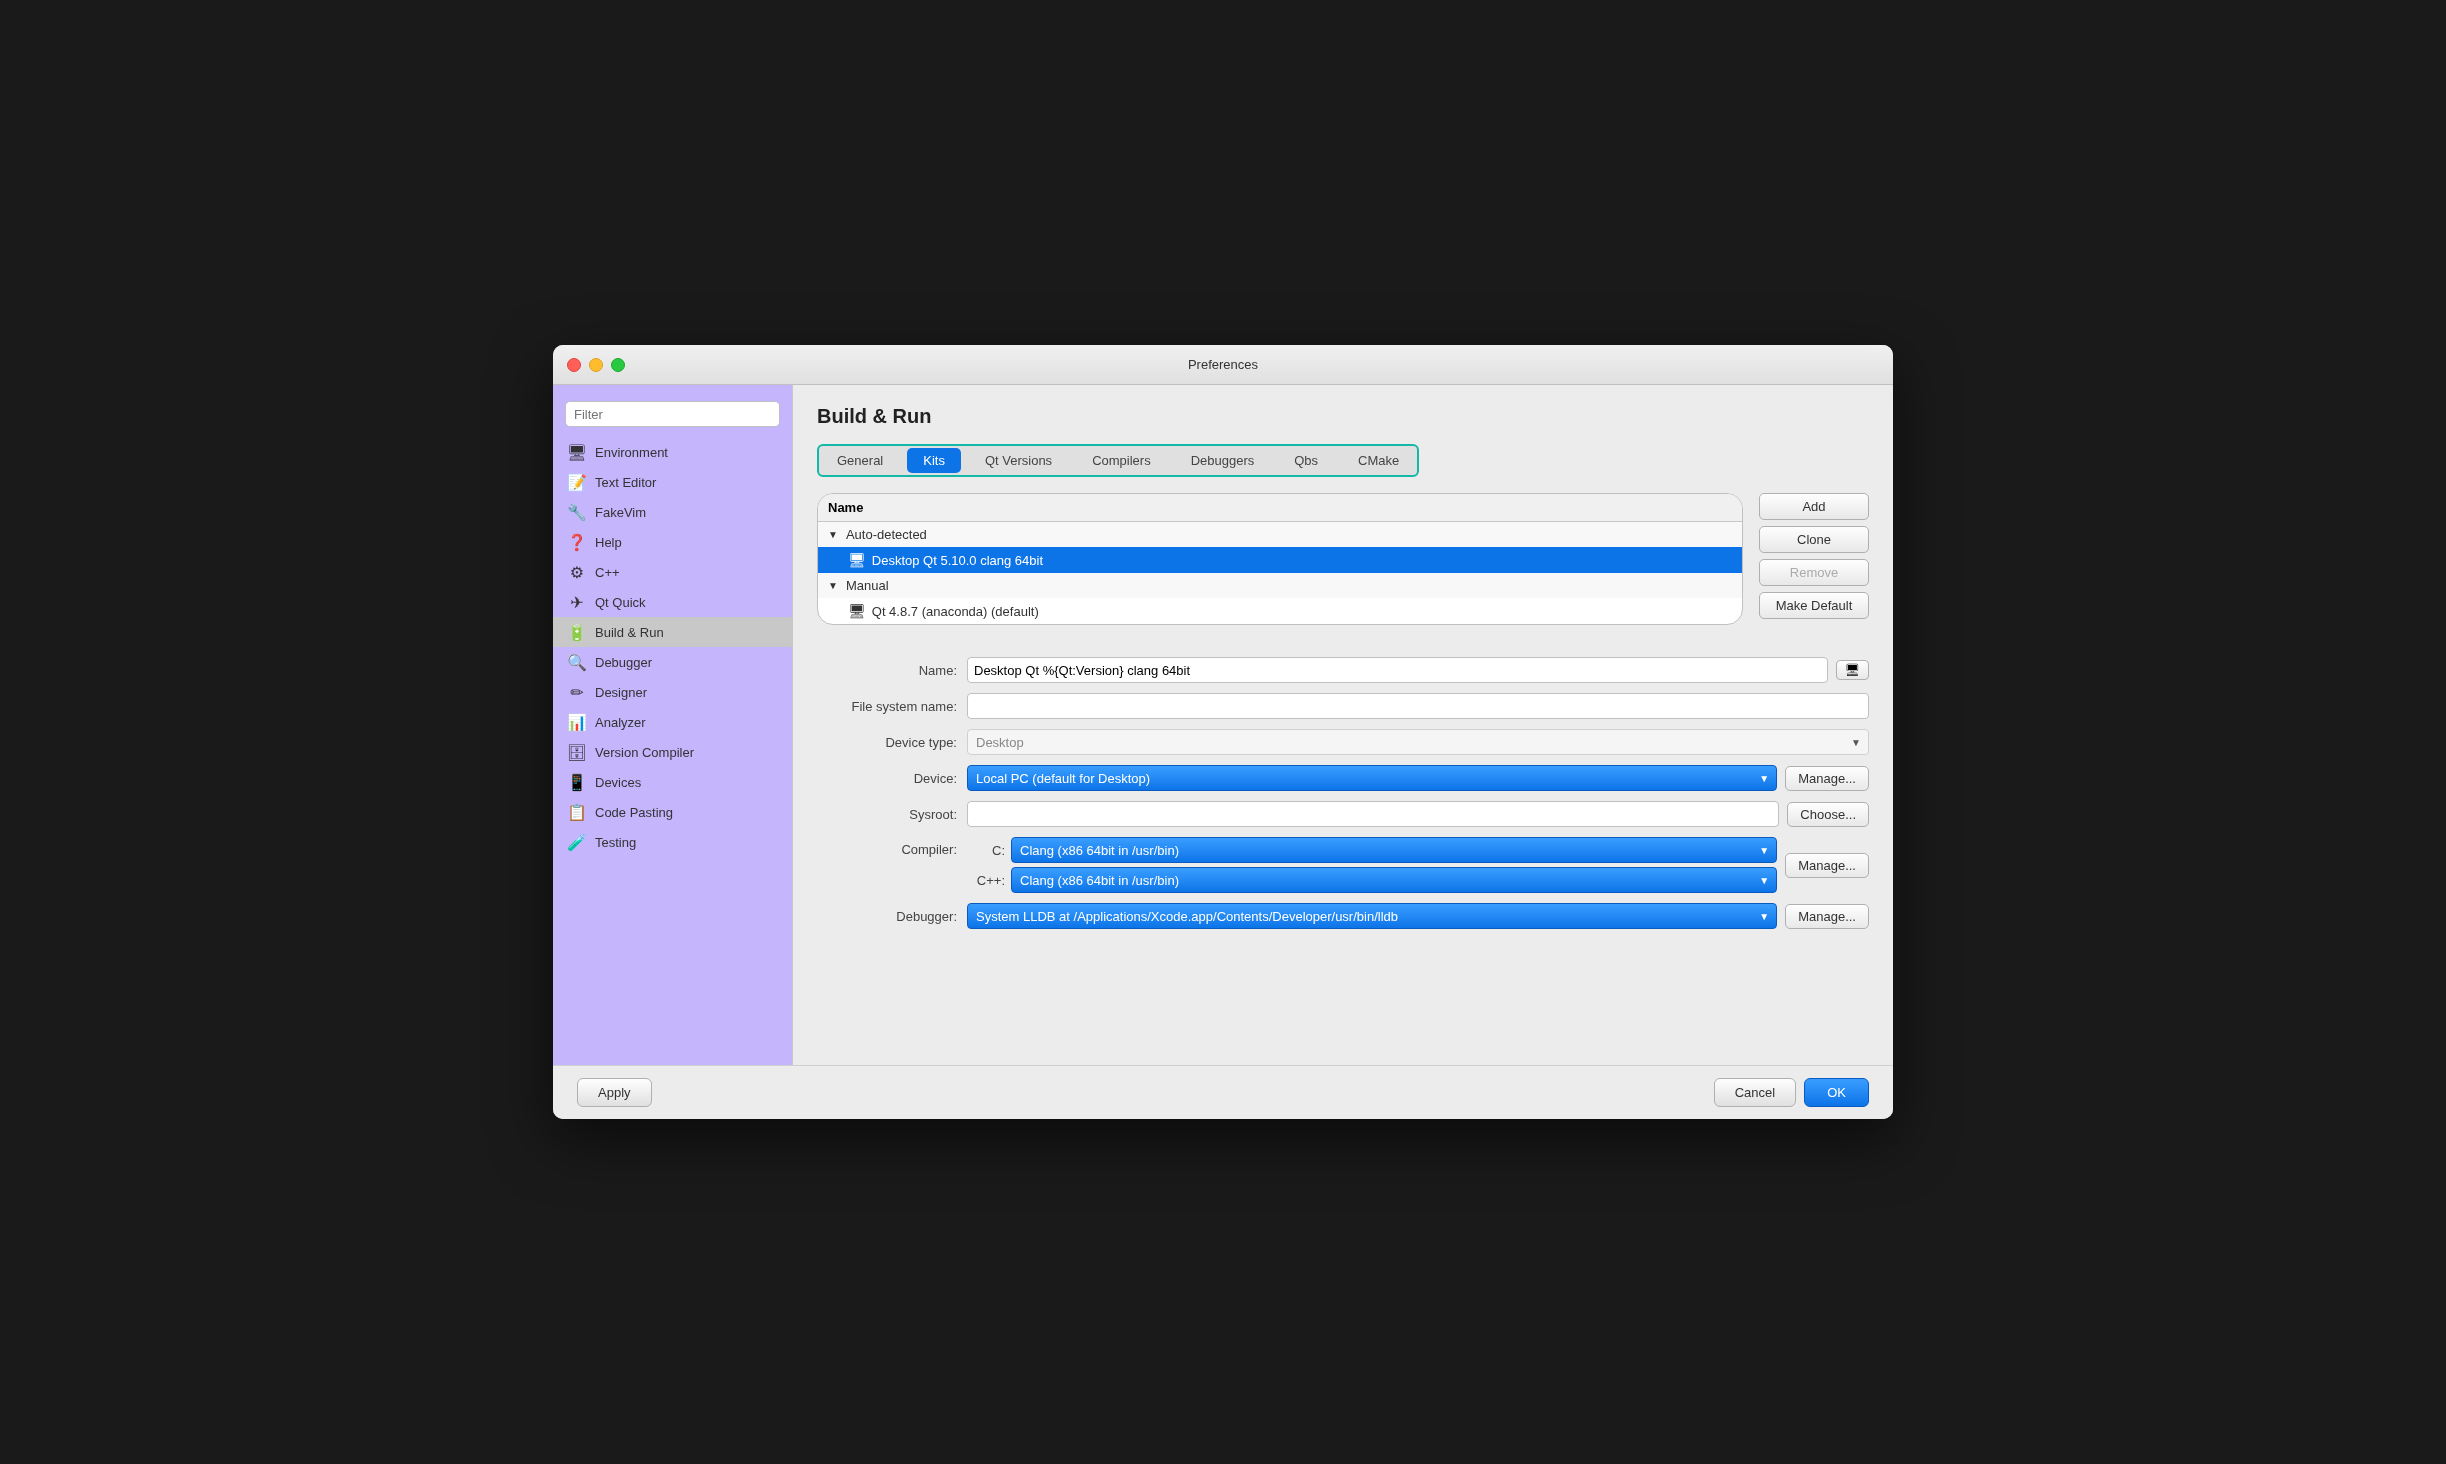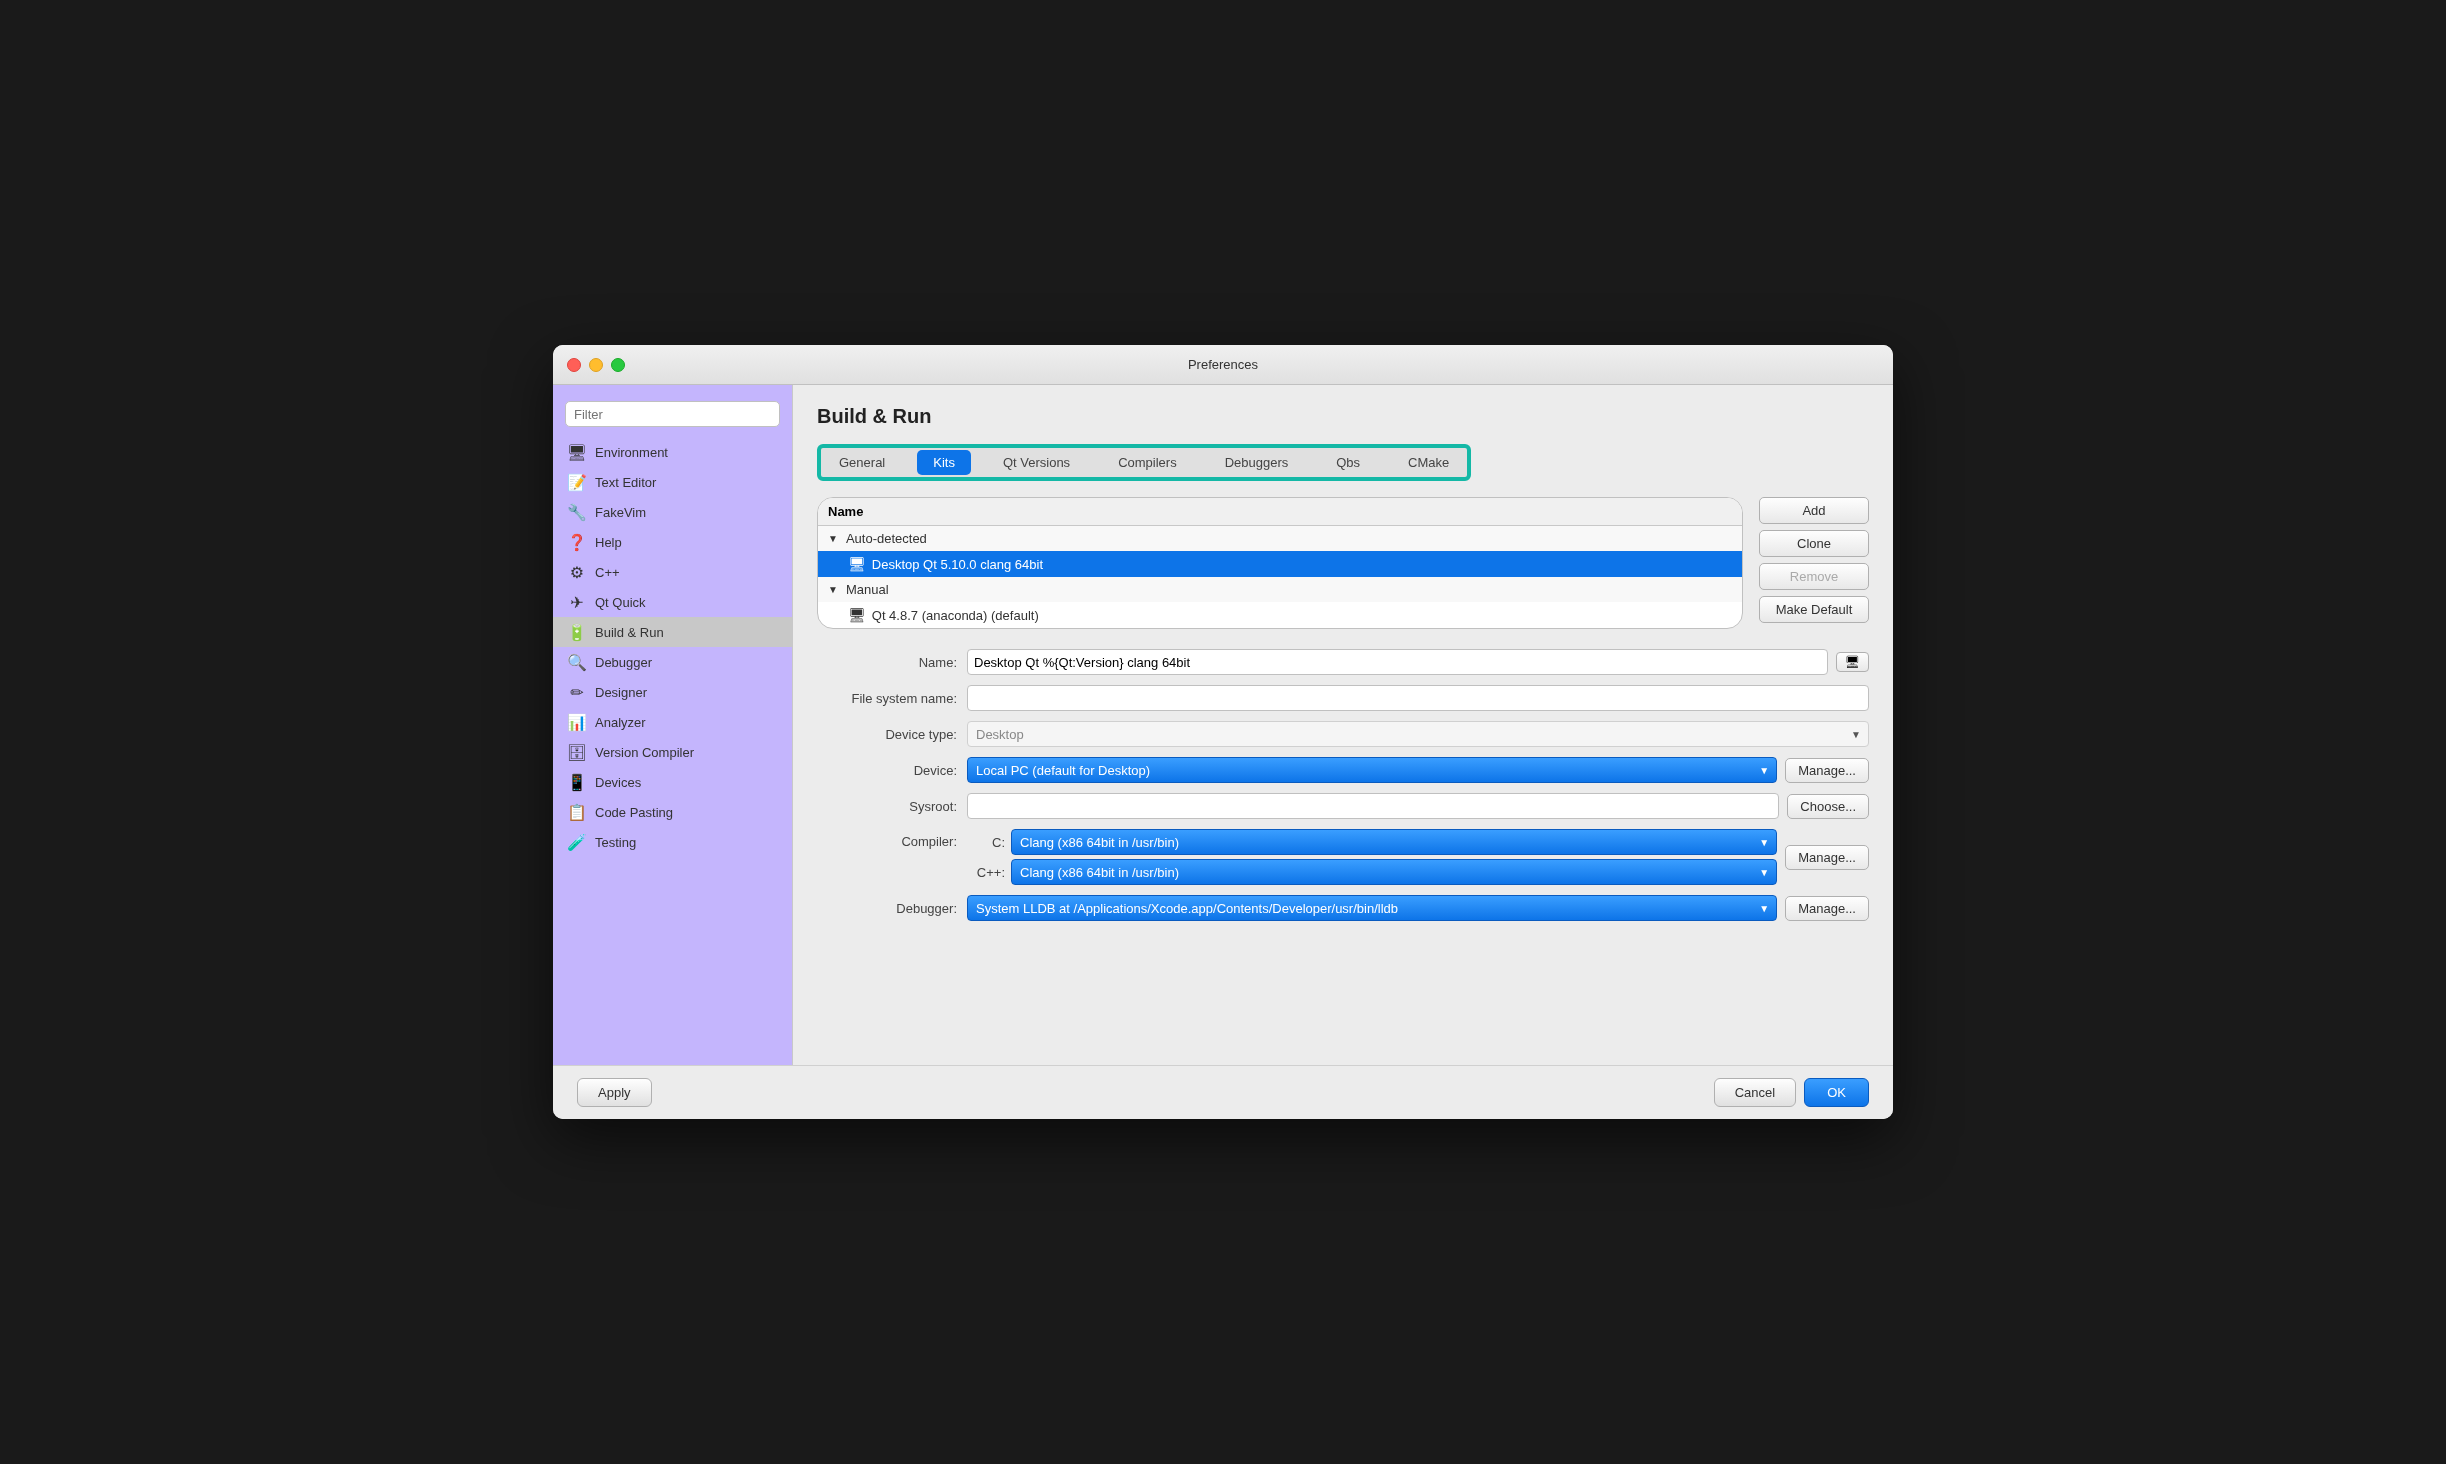--- a/index.html
+++ b/index.html
@@ -97,24 +97,24 @@
       background: #ececec;
     }
     .page-title {
       font-size: 20px;
       font-weight: 600;
       color: #222;
       margin-bottom: 16px;
     }
     .tabs {
       display: flex;
-      gap: 16px;
+      gap: 8px;
       margin-bottom: 16px;
       background: #e0e0e0;
-      border: 4px solid #14b8a6;
+      border: 2px solid #14b8a6;
       border-radius: 6px;
       width: fit-content;
       padding: 2px;
     }
     .tab {
       padding: 5px 16px;
       border-radius: 5px;
       cursor: pointer;
       font-size: 13px;
       color: #444;
@@ -189,21 +189,21 @@
       text-align: center;
     }
     .kit-btn:disabled, .kit-btn.disabled {
       color: #aaa;
       cursor: default;
     }
     .kit-btn.default-btn {
       white-space: nowrap;
     }
     .form-area {
-      margin-top: 4px;
+      margin-top: 16px;
     }
     .form-row {
       display: flex;
       align-items: center;
       margin-bottom: 10px;
     }
     .form-label {
       width: 150px;
       text-align: right;
       padding-right: 10px;

